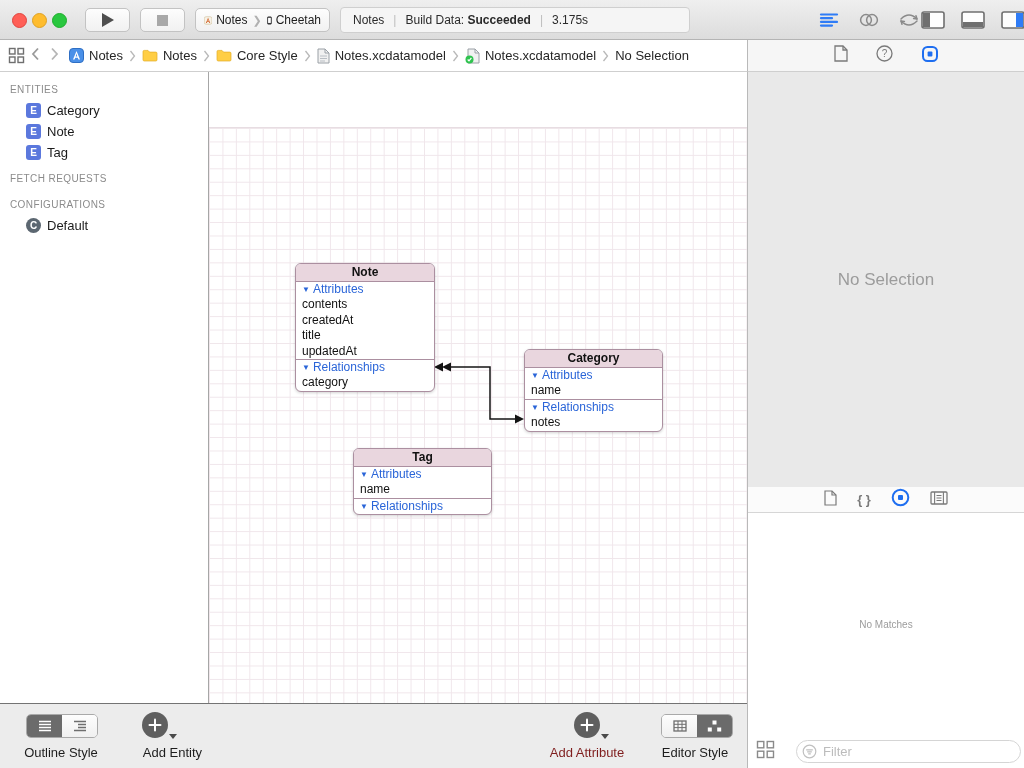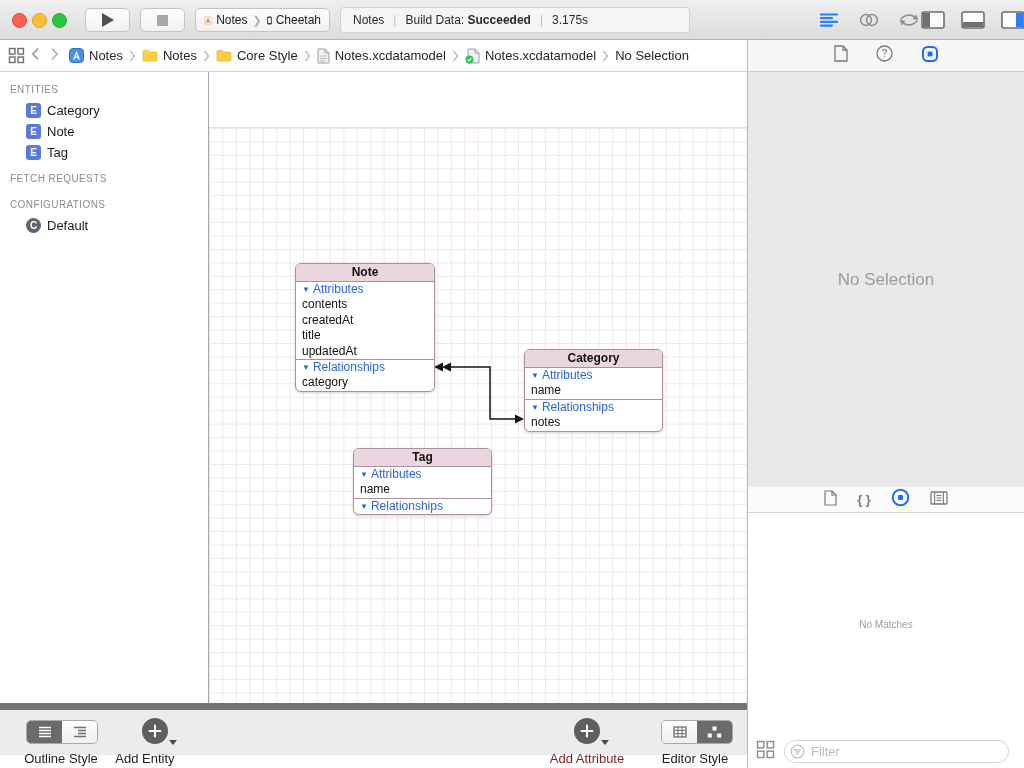--- a/index.html
+++ b/index.html
@@ -65,30 +65,30 @@
   
   .inspector{position:absolute;left:748px;top:72px;width:276px;height:415px;background:#e9e9e9;
     display:flex;align-items:center;justify-content:center;}
   .empty-msg{font-size:17px;color:#9c9c9c;}
   .lib-tabs{position:absolute;left:748px;top:487px;width:276px;height:26px;background:#fbfbfb;
     border-bottom:1px solid #d6d6d6;box-sizing:border-box;display:flex;align-items:center;justify-content:center;gap:20px;}
   .library{position:absolute;left:748px;top:513px;width:276px;height:222px;background:#fff;
     display:flex;align-items:center;justify-content:center;}
   .library .empty-msg{font-size:10px;}
   .lib-bottom{position:absolute;left:748px;top:735px;width:276px;height:33px;background:#fff;
-    display:flex;align-items:center;gap:9px;padding-left:8px;box-sizing:border-box;}
+    display:flex;align-items:center;gap:21px;padding-left:8px;box-sizing:border-box;}
   .filter-field{display:flex;align-items:center;width:225px;height:23px;border:1px solid #d5d5d5;
     border-radius:12px;background:#fff;padding-left:5px;box-sizing:border-box;gap:4px;}
   .filter-field input{border:none;outline:none;font-size:13px;color:#333;width:170px;background:transparent;
     font-family:"Liberation Sans","DejaVu Sans",sans-serif;}
   .filter-field input::placeholder{color:#bcbcbc;}
   .right-divider{position:absolute;left:747px;top:72px;width:1px;height:696px;background:#b9b9b9;}
   
-  .bottombar{position:absolute;left:0;top:703px;width:747px;height:52px;background:#ececec;
-    border-top:7px solid #737373;box-sizing:border-box;}
+  .bottombar{position:absolute;left:0;top:703px;width:747px;height:65px;background:#ececec;
+    border-top:1px solid #737373;box-sizing:border-box;}
   .bb-label{position:absolute;top:41px;font-size:13px;color:#1d1d1d;text-align:center;}
   .bb-label.dim{color:#7f1d1d;}
   .seg{position:absolute;top:10px;height:22px;display:flex;border:1px solid #a9a9a9;border-radius:5px;overflow:hidden;}
   .seg-part{width:35px;height:22px;display:flex;align-items:center;justify-content:center;background:linear-gradient(#fdfdfd,#f0f0f0);}
   .seg-part.sel{background:#6b6b6b;}
   .add-circle{position:absolute;top:8px;width:26px;height:26px;border-radius:50%;background:#5f5f5f;
     display:flex;align-items:center;justify-content:center;}
   .add-drop{position:absolute;top:30px;width:0;height:0;border-left:4px solid transparent;
     border-right:4px solid transparent;border-top:5px solid #4a4a4a;}
 </style>
@@ -448,21 +448,21 @@
 
     <div class="add-circle" style="left:142px;">
       <svg width="14" height="14" viewBox="0 0 14 14">
         <g stroke="#ffffff" stroke-width="2" stroke-linecap="round">
             <line x1="7" y1="1.5" x2="7" y2="12.5"></line>
             <line x1="1.5" y1="7" x2="12.5" y2="7"></line>
           </g>
       </svg>
     </div>
     <span class="add-drop" style="left:169px;"></span>
-    <div class="bb-label" style="left:100px;width:90px;">Add Entity</div>
+    <div class="bb-label" style="left:112px;width:90px;text-align:right;">Add Entity</div>
 
     <div class="add-circle" style="left:574px;">
       <svg width="14" height="14" viewBox="0 0 14 14">
         <g stroke="#ffffff" stroke-width="2" stroke-linecap="round">
             <line x1="7" y1="1.5" x2="7" y2="12.5"></line>
             <line x1="1.5" y1="7" x2="12.5" y2="7"></line>
           </g>
       </svg>
     </div>
     <span class="add-drop" style="left:601px;"></span>

